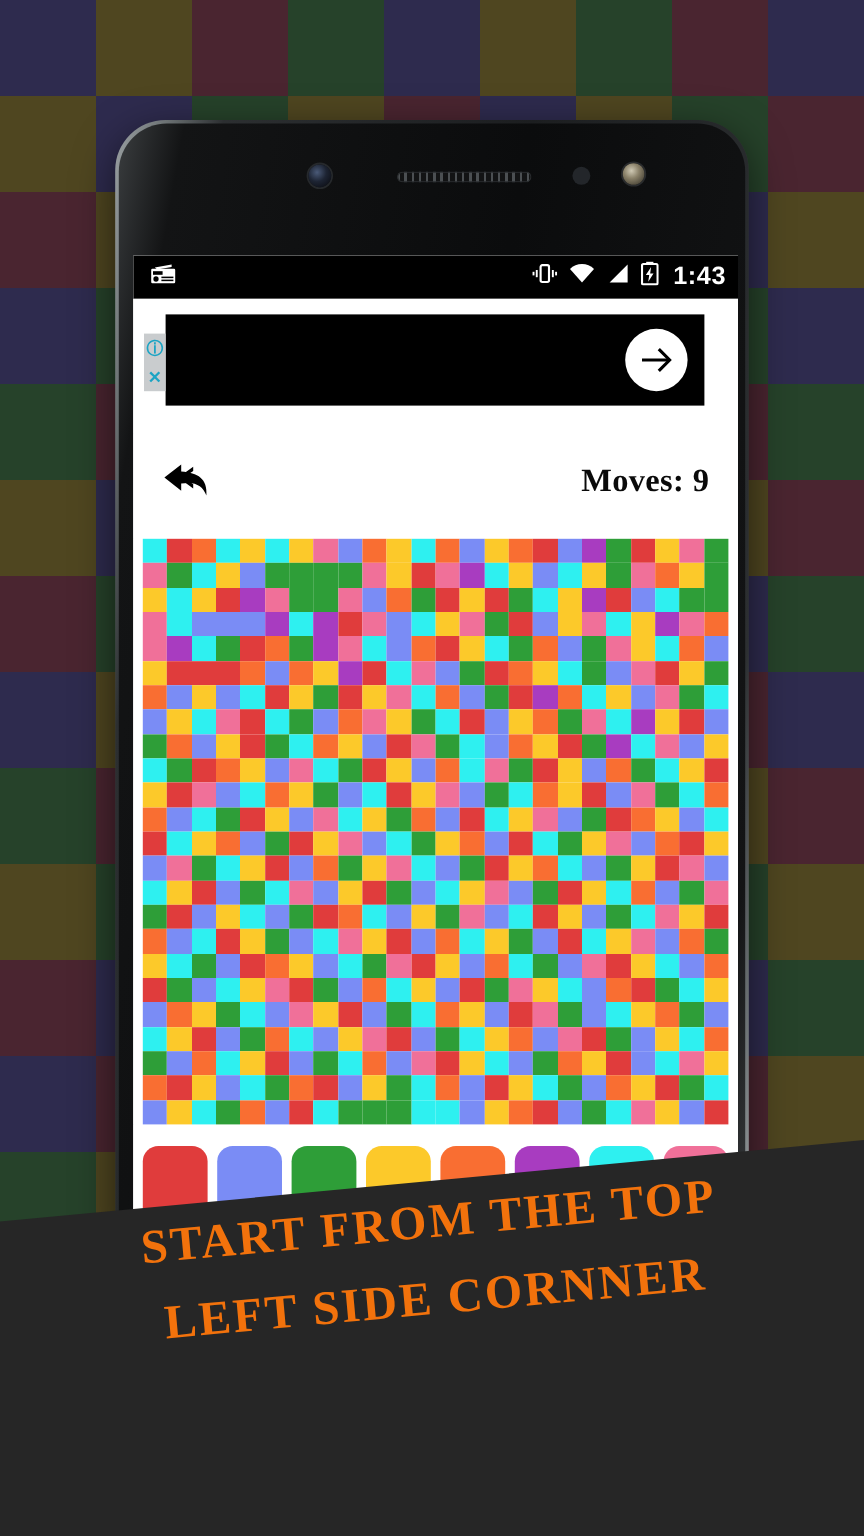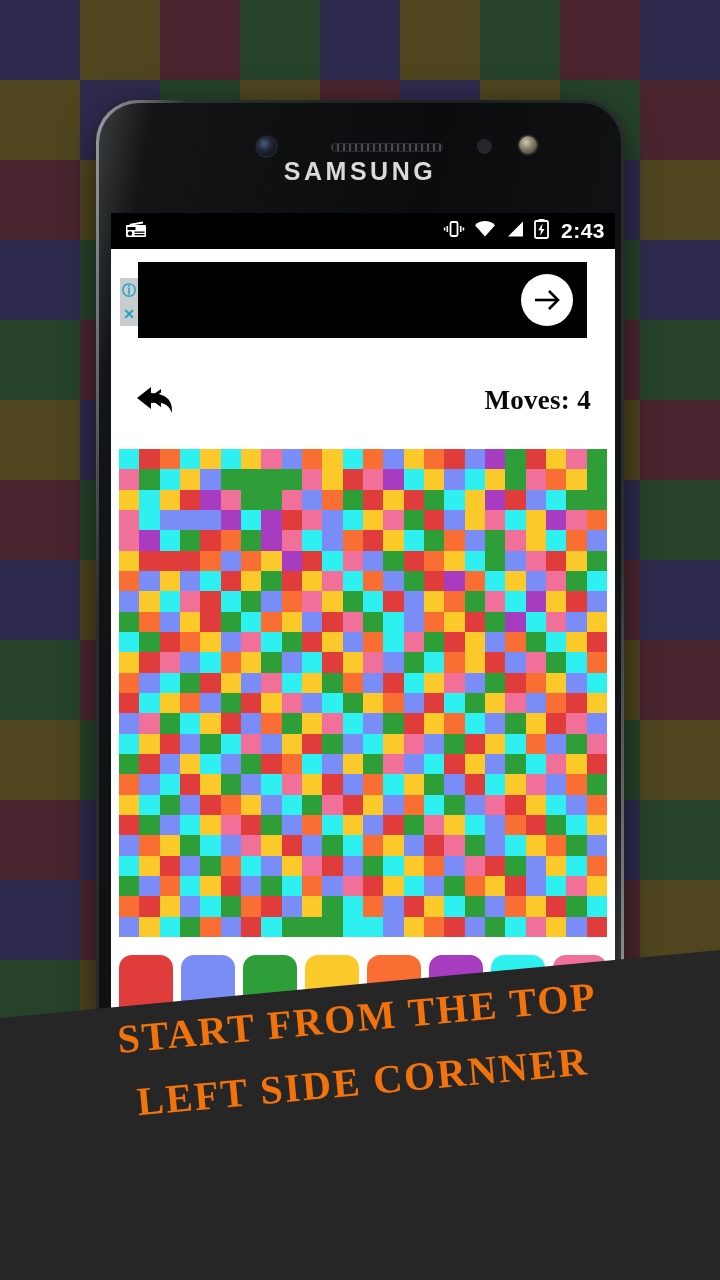--- a/index.html
+++ b/index.html
@@ -291,21 +291,20 @@
   </div>
 
 <div class="phone">
   <div class="phone-inner">
 
     <div class="bezel-top">
       <div class="cam"></div>
       <div class="speaker"></div>
       <div class="sensor"></div>
       <div class="sensor2"></div>
-      <div class="brand">SAMSUNG</div>
     </div>
 
     <div class="screen">
 
       <div class="statusbar">
         <div class="sb-left">
           <span>
             <svg width="22" height="18" viewBox="0 0 22 18">
               <path d="M4 4 L18 1.5 L18 3.5 L6 5.5 Z" fill="#fff"></path>
               <rect x="1" y="5" width="20" height="12" rx="1" fill="#fff"></rect>
@@ -336,21 +335,21 @@
               <path d="M18 1.5 L18 16.5 L3 16.5 Z" fill="#fff"></path>
             </svg>
           </span>
           <span>
             <svg width="15" height="20" viewBox="0 0 15 20">
               <rect x="4.5" y="0" width="6" height="2" fill="#fff"></rect>
               <rect x="1" y="2" width="13" height="17" rx="1.2" fill="none" stroke="#fff" stroke-width="1.8"></rect>
               <path d="M8.6 4.5 L4.2 11.2 L7 11.2 L6.2 16.8 L10.6 10 L7.8 10 Z" fill="#fff"></path>
             </svg>
           </span>
-          <span class="sb-time">2:43</span>
+          <span class="sb-time">1:43</span>
         </div>
       </div>
 
       <div class="ad-wrap">
         <div class="ad-banner">
           <div class="adchoices">
             <span class="ac-i">ⓘ</span>
             <span class="ac-x">✕</span>
           </div>
           <div class="ad-arrow">
@@ -362,21 +361,21 @@
         </div>
       </div>
 
       <div class="toolbar">
         <div class="undo-btn">
           <svg width="46" height="34" viewBox="0 0 46 34">
             <path d="M16 4 L2 15 L16 26 L16 20 C28 18 34 22 37 30 C38 16 30 11 16 10 Z" fill="#000"></path>
             <path d="M26 6 L13.5 15 L26 24 L26 20.5 L18 15 L26 9.5 Z" fill="#000"></path>
           </svg>
         </div>
-        <div class="moves">Moves: 4</div>
+        <div class="moves">Moves: 9</div>
       </div>
 
       <div class="board-wrap">
         <div class="board" id="board">
             <i style="background: rgb(46, 240, 240);"></i>
             <i style="background: rgb(224, 60, 60);"></i>
             <i style="background: rgb(249, 110, 50);"></i>
             <i style="background: rgb(46, 240, 240);"></i>
             <i style="background: rgb(252, 201, 42);"></i>
             <i style="background: rgb(46, 240, 240);"></i>

